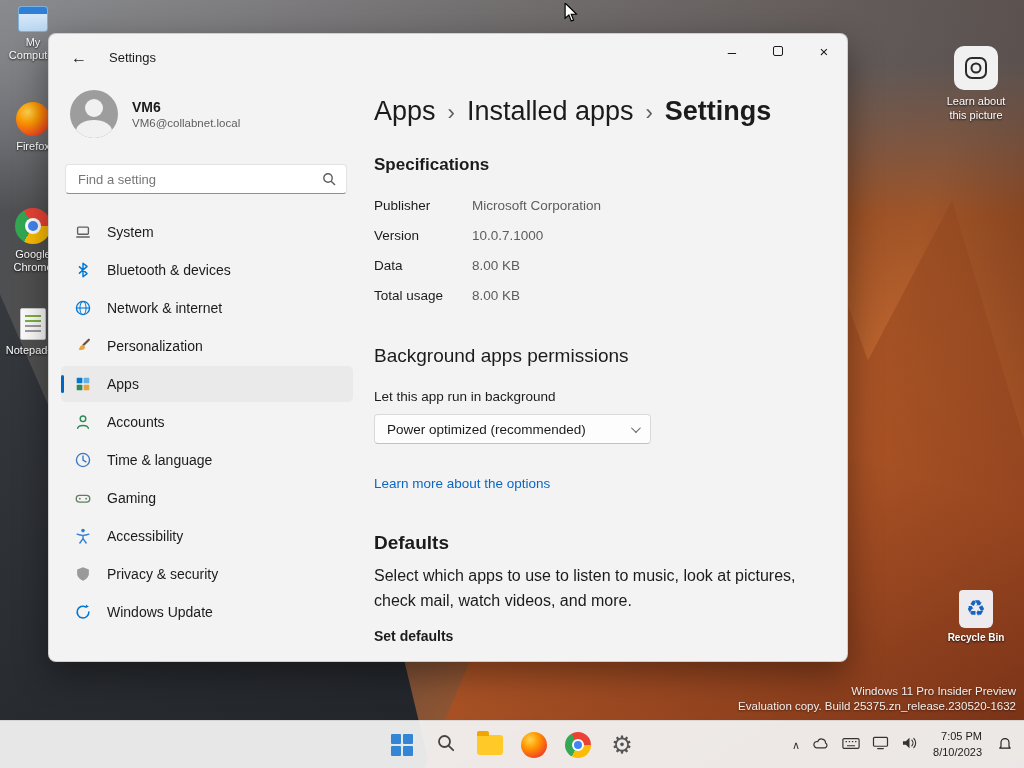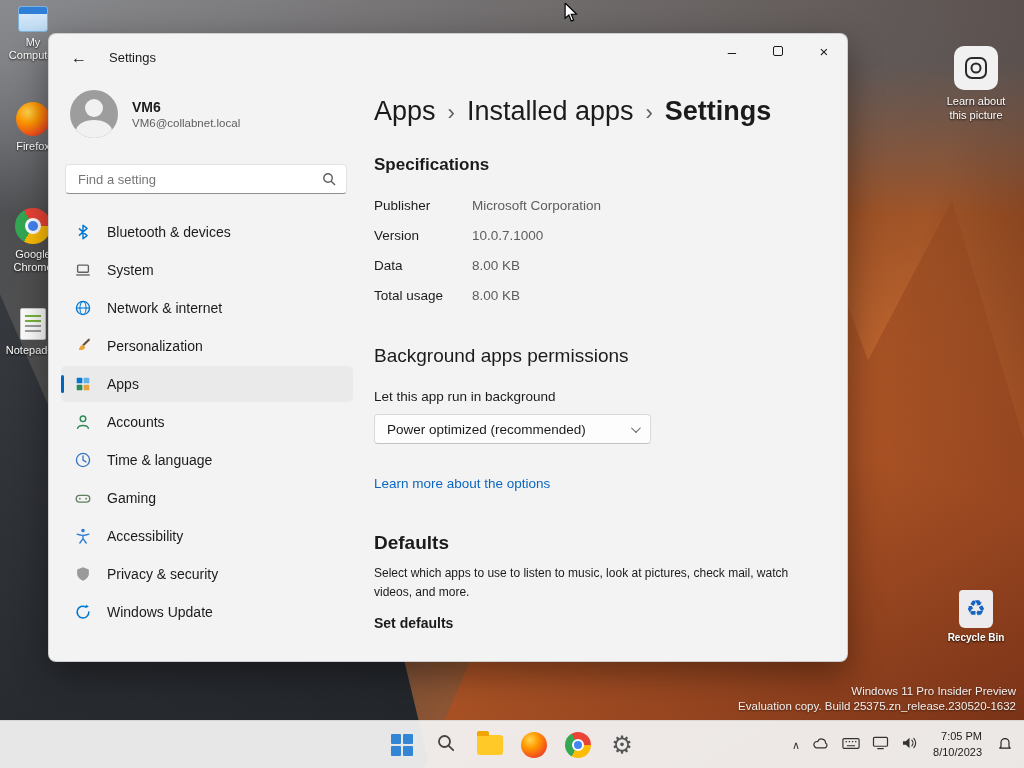--- a/index.html
+++ b/index.html
@@ -89,21 +89,21 @@
   .spec-value { color:#5d5d5d; }
 
   .bg-title { font-size:19px; font-weight:400; color:#1b1b1b; margin-top:34px; }
   .bg-label { font-size:13.5px; color:#1b1b1b; margin-top:22px; }
   .dropdown { margin-top:10px; width:277px; height:30px; background:#fdfdfd; border:1px solid #d9d9d9; border-bottom-color:#c2c2c2;
     border-radius:4px; display:flex; align-items:center; justify-content:space-between; padding:0 12px; font-size:13.5px; color:#1b1b1b; cursor:pointer; }
   .chev { width:7px; height:7px; border-right:1.5px solid #5d5d5d; border-bottom:1.5px solid #5d5d5d; transform:rotate(45deg) translateY(-2px); }
   .link { display:inline-block; margin-top:32px; font-size:13.5px; color:#0b66c2; cursor:pointer; }
 
   .def-title { font-size:19px; font-weight:700; color:#1b1b1b; margin-top:40px; }
-  .def-desc { font-size:12px; color:#1b1b1b; margin-top:10px; width:445px; line-height:1.55; }
+  .def-desc { font-size:16px; color:#1b1b1b; margin-top:10px; width:445px; line-height:1.55; }
   .def-partial { font-size:14px; font-weight:700; color:#1b1b1b; margin-top:14px; }
 
   
   .taskbar { position:absolute; left:0; bottom:0; width:1024px; height:48px; background:rgba(243,243,243,.94);
     border-top:1px solid rgba(0,0,0,.08); z-index:50; }
   .tb-center { position:absolute; left:50%; top:4px; transform:translateX(-50%); display:flex; gap:4px; }
   .tb-btn { width:40px; height:40px; border-radius:5px; display:flex; align-items:center; justify-content:center; cursor:pointer; }
   .start-grid { display:grid; grid-template-columns:10px 10px; grid-template-rows:10px 10px; gap:2px; }
   .start-grid span { background:#3386d6; border-radius:1px; }
   .tb-folder { position:relative; width:26px; height:20px; background:#ffca28; border-radius:2px 3px 3px 3px; }
@@ -209,33 +209,33 @@
               <circle cx="6" cy="6" r="4.2" fill="none" stroke="#5d5d5d" stroke-width="1.4"></circle>
               <line x1="9.2" y1="9.2" x2="13" y2="13" stroke="#5d5d5d" stroke-width="1.4"></line>
             </svg>
         </span>
       </div>
 
       <div class="nav">
         <div class="nav-item">
           <span class="nicon">
               <svg width="18" height="18" viewBox="0 0 20 20">
-                <path d="M5.5 6 L14.5 14 L10 17.5 L10 2.5 L14.5 6 L5.5 14" fill="none" stroke="#0078d4" stroke-width="1.6" stroke-linejoin="round"></path>
-              </svg>
-            </span>
-          <span>Bluetooth &amp; devices</span>
-        </div>
-        <div class="nav-item">
-          <span class="nicon">
-              <svg width="18" height="18" viewBox="0 0 20 20">
                 <rect x="4" y="4.5" width="12" height="8" rx="1" fill="none" stroke="#5f5f5f" stroke-width="1.5"></rect>
                 <path d="M2.5 15.5 H17.5" stroke="#5f5f5f" stroke-width="1.5"></path>
               </svg>
             </span>
           <span>System</span>
+        </div>
+        <div class="nav-item">
+          <span class="nicon">
+              <svg width="18" height="18" viewBox="0 0 20 20">
+                <path d="M5.5 6 L14.5 14 L10 17.5 L10 2.5 L14.5 6 L5.5 14" fill="none" stroke="#0078d4" stroke-width="1.6" stroke-linejoin="round"></path>
+              </svg>
+            </span>
+          <span>Bluetooth &amp; devices</span>
         </div>
         <div class="nav-item">
           <span class="nicon">
               <svg width="18" height="18" viewBox="0 0 20 20">
                 <circle cx="10" cy="10" r="7.3" fill="none" stroke="#0078d4" stroke-width="1.5"></circle>
                 <ellipse cx="10" cy="10" rx="3.4" ry="7.3" fill="none" stroke="#0078d4" stroke-width="1.2"></ellipse>
                 <line x1="2.7" y1="10" x2="17.3" y2="10" stroke="#0078d4" stroke-width="1.2"></line>
               </svg>
             </span>
           <span>Network &amp; internet</span>

